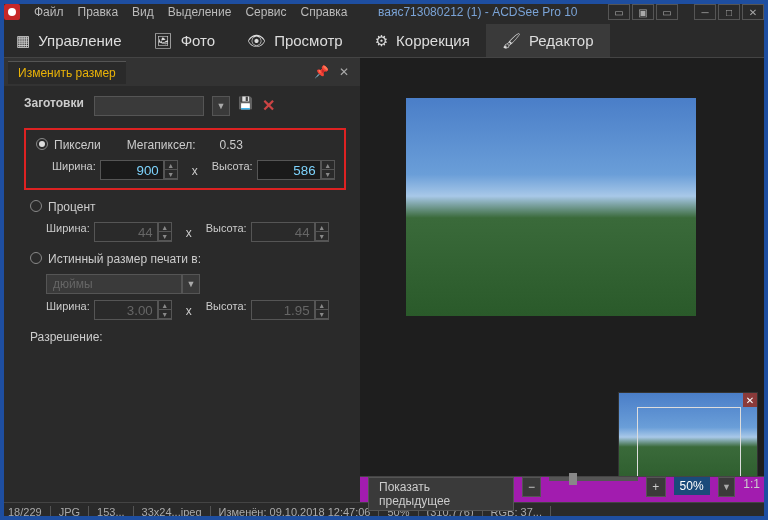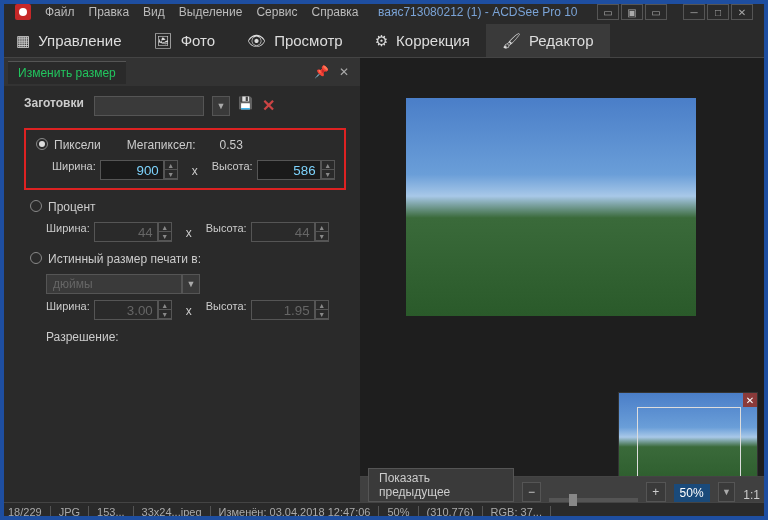--- a/index.html
+++ b/index.html
@@ -1,35 +1,35 @@
 <!DOCTYPE html>
 <html><head>
 <meta charset="utf-8">
 <style>
 * { margin: 0; padding: 0; box-sizing: border-box; font-family: "Segoe UI", Tahoma, sans-serif; }
 body { background: #2a2a2a; width: 768px; height: 520px; overflow: hidden; color: #ccc; font-size: 12px; position: relative; }
 .border-wavy { position: absolute; inset: 0; border: 4px solid #1e4ea0; pointer-events: none; z-index: 100; }
 
-.titlebar { height: 24px; background: #2a2a2a; display: flex; align-items: center; padding: 0 15px; gap: 14px; }
+.titlebar { height: 24px; background: #2a2a2a; display: flex; align-items: center; padding: 0 4px; gap: 14px; }
 .app-icon { width: 16px; height: 16px; background: #c62828; border-radius: 2px; display: flex; align-items: center; justify-content: center; }
 .app-icon-inner { width: 8px; height: 8px; background: #fff; border-radius: 50%; }
 .menu-item { color: #bbb; cursor: default; }
 .title-text { flex: 1; text-align: center; color: #7aa3d6; font-size: 12px; }
 .win-controls { display: flex; gap: 2px; }
 .win-btn { width: 22px; height: 16px; border: 1px solid #555; display: flex; align-items: center; justify-content: center; color: #aaa; font-size: 10px; }
 
 .tabbar { height: 34px; background: #2a2a2a; display: flex; border-bottom: 1px solid #444; }
 .tab { padding: 0 16px; display: flex; align-items: center; gap: 8px; color: #ddd; font-size: 15px; }
 .tab.active { background: #3a3a3a; }
 
 .content { display: flex; height: calc(100% - 24px - 34px - 18px); }
 
 .left-panel { width: 360px; background: #2a2a2a; display: flex; flex-direction: column; }
 .panel-header { height: 28px; display: flex; align-items: center; background: #333; padding: 0 8px; }
-.panel-tab { background: #2a2a2a; padding: 4px 10px; border-top: 1px solid #555; color: #22c55e; }
+.panel-tab { background: #2a2a2a; padding: 4px 10px; border-top: 1px solid #555; color: #eab308; }
 .panel-header .spacer { flex: 1; }
 .hdr-icon { width: 16px; height: 16px; margin-left: 6px; color: #aaa; display: flex; align-items: center; justify-content: center; }
 
 .panel-body { flex: 1; padding: 10px 14px 10px 24px; overflow: hidden; }
 .preset-row { display: flex; align-items: flex-start; gap: 8px; margin-bottom: 12px; font-weight: bold; }
 .preset-row label { min-width: 62px; }
 .combo { width: 110px; height: 20px; background: #3a3a3a; border: 1px solid #555; }
 .combo-btn { width: 18px; height: 20px; background: #3a3a3a; border: 1px solid #555; display: flex; align-items: center; justify-content: center; color: #aaa; font-size: 9px; }
 .save-icon { width: 16px; height: 16px; color: #6bb8f0; }
 .del-icon { width: 16px; height: 16px; color: #c44; font-size: 16px; }
@@ -54,21 +54,21 @@
 .panel-footer { display: flex; gap: 10px; padding: 8px 14px; }
 .btn { width: 120px; height: 24px; background: #3a3a3a; border: 1px solid #555; color: #ddd; display: flex; align-items: center; justify-content: center; }
 .btn.highlight { outline: 2px solid #d22; }
 
 .right-panel { flex: 1; background: #1e1e1e; position: relative; }
 .canvas { position: absolute; top: 40px; left: 46px; width: 290px; height: 218px; background: linear-gradient(to bottom, #4a7ec8 0%, #6a9ed8 35%, #a8c8e8 45%, #3a6a3a 55%, #2a5a2a 100%); }
 .nav-thumb { position: absolute; bottom: 10px; right: 10px; width: 140px; height: 100px; border: 1px solid #333; background: linear-gradient(to bottom, #4a7ec8 0%, #6a9ed8 35%, #a8c8e8 45%, #3a6a3a 55%, #2a5a2a 100%); }
 .nav-close { position: absolute; top: 0; right: 0; width: 14px; height: 14px; background: #8a3a3a; color: #fff; font-size: 10px; display: flex; align-items: center; justify-content: center; }
 .nav-frame { position: absolute; top: 14px; left: 18px; width: 104px; height: 74px; border: 1px solid #ddd; }
 
-.toolbar-bottom { position: absolute; bottom: 0; left: 0; right: 0; height: 26px; background: #404040; border-top: 1px solid #444; display: flex; align-items: flex-end; padding: 0 8px; gap: 8px; }
+.toolbar-bottom { position: absolute; bottom: 0; left: 0; right: 0; height: 26px; background: #a21caf; border-top: 1px solid #444; display: flex; align-items: flex-start; padding: 0 8px; gap: 8px; }
 .show-prev { background: #3a3a3a; border: 1px solid #555; padding: 2px 10px; }
 .zoom-btn { width: 20px; height: 20px; background: #3a3a3a; border: 1px solid #555; display: flex; align-items: center; justify-content: center; }
 .slider { width: 90px; height: 4px; background: #555; position: relative; }
 .slider-thumb { position: absolute; top: -4px; left: 20px; width: 8px; height: 12px; background: #888; }
 .zoom-pct { background: #1a4a7a; color: #fff; padding: 2px 6px; }
 
 .statusbar { height: 18px; background: #2a2a2a; border-top: 1px solid #444; display: flex; align-items: center; font-size: 11px; color: #aaa; }
 .status-seg { padding: 0 8px; border-right: 1px solid #555; }
 </style>
 </head>
@@ -224,21 +224,21 @@
             <label>Высота:</label>
             <div style="display:flex">
               <input class="num-input disabled" disabled="" value="1.95" style="">
               <div class="spinner">
                   <div>▲</div>
                   <div>▼</div>
                 </div>
             </div>
           </div>
         </div>
-        <div style="margin-top:10px;margin-left:16px">Разрешение:</div>
+        <div style="margin-top:10px;">Разрешение:</div>
       </div>
     </div>
 
   </div>
 
   <div class="right-panel">
     <div class="canvas"></div>
     <div class="nav-thumb">
       <div class="nav-close">✕</div>
       <div class="nav-frame"></div>
@@ -255,19 +255,19 @@
       <span>1:1</span>
     </div>
   </div>
 </div>
 
 <div class="statusbar">
   <div class="status-seg">18/229</div>
   <div class="status-seg">JPG</div>
   <div class="status-seg">153...</div>
   <div class="status-seg">33x24...jpeg</div>
-  <div class="status-seg">Изменён: 03.04.2018 12:47:06</div>
+  <div class="status-seg">Изменён: 09.10.2018 12:47:06</div>
   <div class="status-seg">50%</div>
   <div class="status-seg">(310,776)</div>
   <div class="status-seg">RGB: 37...</div>
 </div>
 
 <div class="border-wavy"></div>
 
 </body></html>

